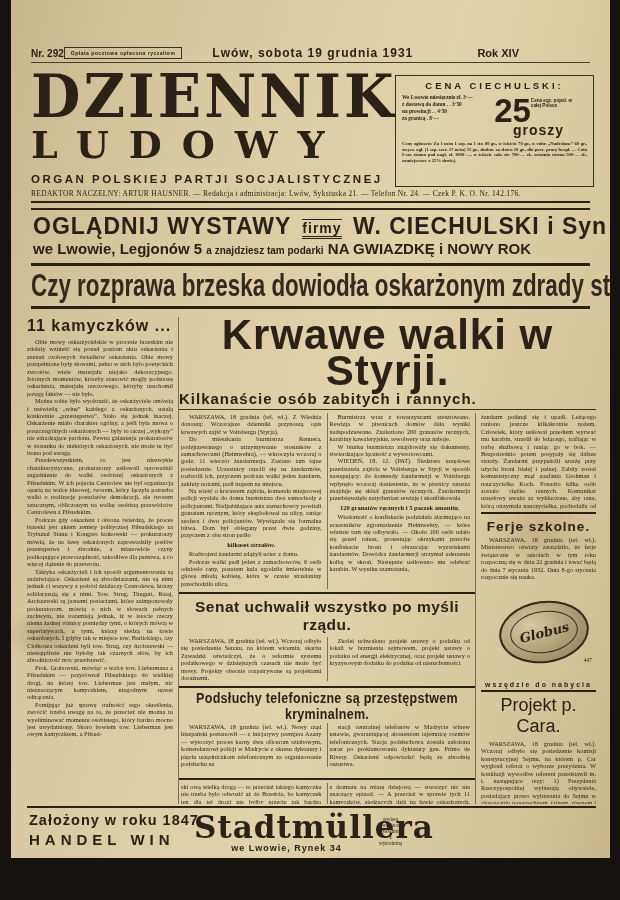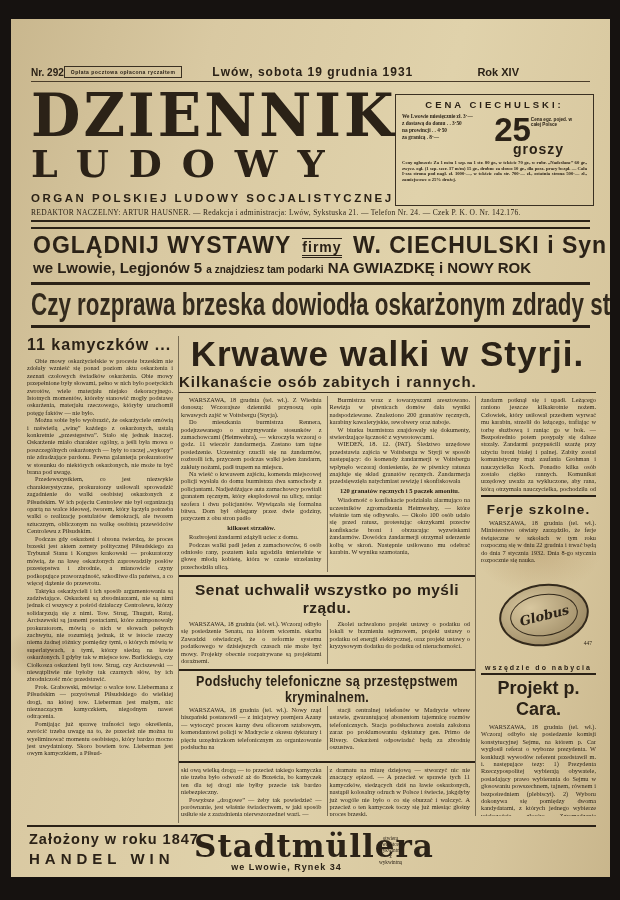--- a/index.html
+++ b/index.html
@@ -1,18 +1,18 @@
 <!DOCTYPE html>
 <html><head>
 <meta charset="utf-8">
 <style>
   html,body{margin:0;padding:0;}
   body{width:620px;height:900px;background:#161210;position:relative;overflow:hidden;
        font-family:"Liberation Serif", serif;}
-  .page{position:absolute;left:11px;top:19px;width:599px;height:858px;
+  .page{position:absolute;left:11px;top:0;width:599px;height:858px;
         background:
           radial-gradient(ellipse 90px 60px at 88% 62%, rgba(150,110,60,.25), transparent 70%),
           radial-gradient(ellipse 60px 40px at 6% 74%, rgba(120,90,50,.3), transparent 70%),
           linear-gradient(105deg,#c9b78e,#d9c9a2 25%,#e0d2ab 55%,#d6c59c 85%,#c9b68c);
         color:#2b2217;overflow:hidden;}
   .hdr-row{margin:46px 18px 0 20px;display:flex;align-items:center;justify-content:space-between;
            font-family:"Liberation Sans",sans-serif;font-size:10px;font-weight:bold;}
   .stamp{border:1px solid #3a3022;font-size:5px;padding:2px 6px;font-weight:bold;letter-spacing:.5px;margin-right:30px;}
   .dateline{font-size:12px;letter-spacing:1px;flex:1;text-align:left;margin-right:60px;}
   .rok{font-size:11px;margin-right:73px;}
@@ -40,21 +40,21 @@
   .bl2 .small{font-size:10px;}
   .hrule{margin:4px 20px 0 20px;height:3px;background:#2b2217;}
   .lead{margin:5px 20px 0 20px;font-family:"Liberation Sans",sans-serif;font-weight:bold;font-size:27px;
         white-space:nowrap;width:110%;transform:scale(.83,1.15);transform-origin:left center;letter-spacing:0px;color:#332a1d;}
   .main{display:flex;margin:8px 14px 0 16px;height:487px;overflow:hidden;}
   .col1{width:146px;padding-right:5px;overflow:hidden;}
   .vdiv{width:1px;background:rgba(58,48,34,.6);}
   .rwrap{flex:1;overflow:hidden;}
   h2.k-title{font-family:"Liberation Sans",sans-serif;font-size:16px;margin:0 0 3px 0;letter-spacing:1px;}
   .body-p{font-size:6.3px;line-height:7.4px;text-align:justify;text-indent:8px;margin:0;}
-  .styrja-h1{font-family:"Liberation Sans",sans-serif;font-weight:bold;font-size:35px;line-height:36px;text-align:center;margin:0;letter-spacing:1px;}
+  .styrja-h1{font-family:"Liberation Sans",sans-serif;font-weight:bold;font-size:42px;line-height:36px;text-align:center;margin:0;letter-spacing:1px;}
   .styrja-h2{font-family:"Liberation Sans",sans-serif;font-weight:bold;font-size:15px;text-align:left;margin:1px 0 2px 0;letter-spacing:1px;}
   .thinrule{height:1px;background:#3a3022;margin:1px 0 3px 0;}
   .row2{display:flex;height:420px;overflow:hidden;}
   .mid{width:296px;overflow:hidden;}
   .col4{flex:1;padding-left:5px;overflow:hidden;}
   .scols{display:flex;height:176px;overflow:hidden;}
   .scol{width:143px;padding:0 5px 0 2px;overflow:hidden;}
   .crosshead{font-weight:bold;text-align:center;font-size:6.5px;margin:2px 0;text-indent:0;}
   .sec-rule{height:2px;background:#2b2217;margin:3px 0;}
   .sec-title{font-family:"Liberation Sans",sans-serif;font-weight:bold;text-align:center;margin:1px 0 3px 0;}
@@ -70,21 +70,21 @@
   h3.sm-title{font-family:"Liberation Sans",sans-serif;font-size:13.5px;text-align:center;margin:2px 0;letter-spacing:1px;}
   .globus{height:86px;position:relative;}
   .tin{position:absolute;left:18px;top:6px;width:86px;height:58px;border-radius:50%;
        border:2px solid #342a1c;background:radial-gradient(ellipse at 35% 35%, #d8c79f, #8d7a55);
        transform:rotate(-8deg);display:flex;align-items:center;justify-content:center;}
   .tin-inner{border:1px solid #342a1c;border-radius:50%;width:66px;height:40px;display:flex;align-items:center;justify-content:center;}
   .tin-label{font-family:"DejaVu Serif",serif;font-style:italic;font-weight:bold;font-size:13px;transform:rotate(-6deg);}
   .ad-num{position:absolute;right:4px;bottom:18px;font-size:5.5px;}
   .nabycia{font-family:"Liberation Sans",sans-serif;font-weight:bold;font-size:7px;letter-spacing:2px;text-align:center;
            border-bottom:2px solid #2b2217;padding-bottom:2px;margin-bottom:3px;}
-  .car-title{font-family:"Liberation Sans",sans-serif;font-weight:bold;font-size:18px;text-align:center;margin:2px 0 3px 0;}
+  .car-title{font-family:"Liberation Sans",sans-serif;font-weight:normal;font-size:18px;text-align:center;margin:2px 0 3px 0;}
   .bot-rule{margin:2px 14px 0 16px;height:2px;background:#2b2217;}
   .bottom-ad{margin:4px 14px 0 18px;display:flex;font-family:"Liberation Sans",sans-serif;font-weight:bold;align-items:flex-start;position:relative;}
   .ba-left{width:165px;}
   .ba-l1{font-size:14.5px;letter-spacing:1px;white-space:nowrap;}
   .ba-l2{font-size:15px;letter-spacing:5px;margin-top:3px;}
   .ba-center{width:185px;text-align:center;}
   .ba-big{font-family:"DejaVu Serif",serif;font-size:31px;line-height:30px;letter-spacing:1px;}
   .ba-sub{font-size:9px;letter-spacing:1px;margin-top:1px;}
   .ba-mid{width:62px;font-size:5.2px;line-height:6px;text-align:center;font-weight:normal;font-family:"Liberation Serif",serif;padding-top:4px;}
   .ba-right{flex:1;text-align:center;}
@@ -101,21 +101,21 @@
     <span class="stamp">Opłata pocztowa opłacona ryczałtem</span>
     <span class="dateline">Lwów, sobota 19 grudnia 1931</span>
     <span class="rok">Rok XIV</span>
   </div>
   <div class="hdr-underline"></div>
 
   <div class="mast-row">
     <div class="mast-left">
       <div class="t1">DZIENNIK</div>
       <div class="t2">LUDOWY</div>
-      <div class="organ">ORGAN POLSKIEJ LUDOWY SOCJALISTYCZNEJ</div>
+      <div class="organ">ORGAN POLSKIEJ PARTJI SOCJALISTYCZNEJ</div>
     </div>
     <div class="pbox">
       <div class="pbox-title">CENA CIECHULSKI:</div>
       <div class="pbox-mid">
         <div class="pbox-lines">
           <div>We Lwowie miesięcznie zł. 3·—</div>
           <div>z dostawą do domu . . 3·50</div>
           <div>na prowincji . . 4·50</div>
           <div>za granicą . 8·—</div>
         </div>

